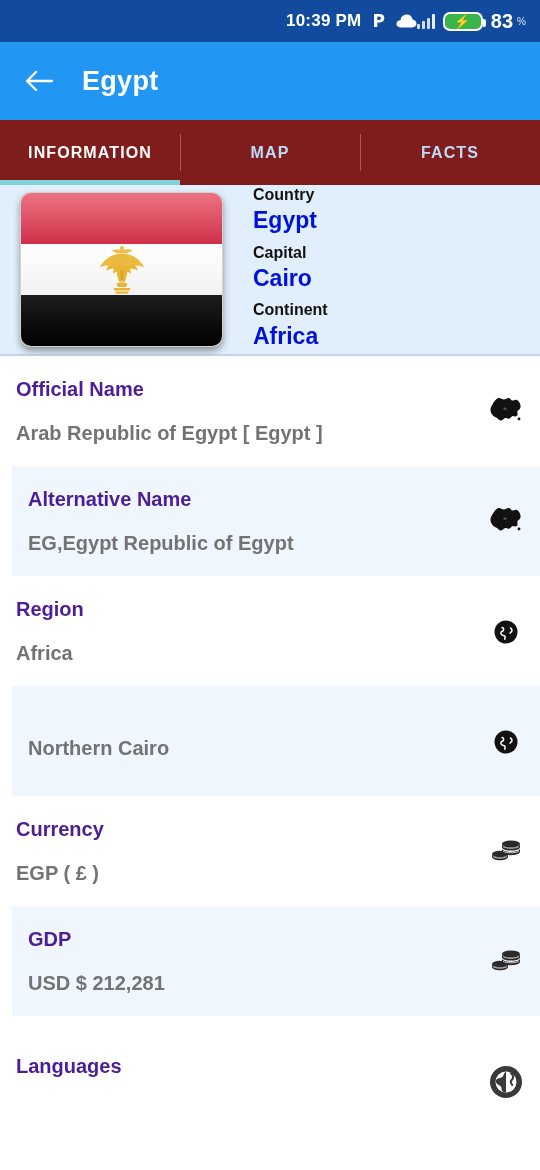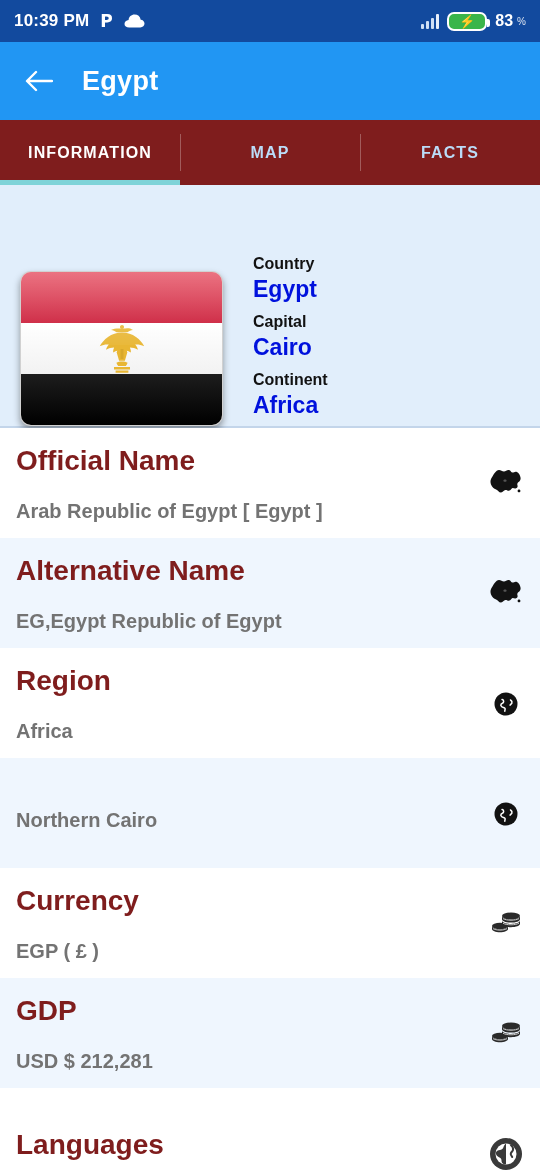--- a/index.html
+++ b/index.html
@@ -12,21 +12,21 @@
   }
 
   
   .statusbar{
     height:42px; width:100%;
     background:#124a9e;
     display:flex; align-items:center;
     padding:0 14px;
     color:#ffffff;
   }
-  .sb-left{ display:flex; align-items:center; gap:11px; flex:1; }
+  .sb-left{ display:flex; align-items:center; gap:11px; flex:1;justify-content:flex-end; }
   .sb-time{ font-size:17px; font-weight:bold; letter-spacing:0.2px; }
   .sb-right{ display:flex; align-items:center; gap:8px; }
   .icon-p{
     font-size:17px; font-weight:bold; font-family:"DejaVu Sans", sans-serif;
     line-height:1;
   }
   .icon-cloud{ display:inline-block; width:21px; height:14px; position:relative; }
   .icon-cloud svg{ display:block; }
   .signal{ display:flex; align-items:flex-end; gap:2px; height:15px; }
   .signal i{ display:block; width:3px; background:#cfe0f5; border-radius:1px; }
@@ -36,21 +36,21 @@
   .signal i:nth-child(4){ height:15px; background:#e8f0fb; }
   .battery{
     width:40px; height:19px; border:2px solid #ffffff; border-radius:7px;
     position:relative; background:#3ab54a; display:flex; align-items:center; justify-content:center;
   }
   .battery:after{
     content:""; position:absolute; right:-5px; top:5px; width:3px; height:8px;
     background:#ffffff; border-radius:0 2px 2px 0;
   }
   .bolt{ color:#ffffff; font-size:13px; line-height:1; }
-  .sb-batt-text{ font-size:16px; font-weight:bold; }
+  .sb-batt-text{ font-size:20px; font-weight:bold; }
   .sb-pct{ font-size:10px; margin-left:-4px; opacity:.85; }
 
   
   .appbar{
     height:78px; background:#2196f3;
     display:flex; align-items:center; padding:0 22px;
     color:#ffffff;
   }
   .back-arrow{
     width:34px; height:34px; display:flex; align-items:center; justify-content:center;
@@ -72,22 +72,22 @@
     content:""; position:absolute; left:0; top:14px; bottom:14px;
     width:1px; background:rgba(255,255,255,.28);
   }
   .tab-indicator{
     position:absolute; bottom:0; left:0; width:180px; height:5px;
     background:#7fd3d8;
   }
 
   
   .headcard{
-    background:#e1eefb; height:243px;
-    display:flex; align-items:flex-end; padding:0 20px;
+    background:#e1eefb; height:171px;
+    display:flex; align-items:center; padding:0 20px;
     border-bottom:2px solid #c3d5ea;
   }
   .flag{
     width:203px; height:155px; border-radius:11px; overflow:hidden;
     position:relative; flex:0 0 auto;
     box-shadow:0 4px 7px rgba(0,0,0,.38);
     border:1px solid rgba(0,0,0,.18);
     background:#fff;
   }
   .flag .stripe{ width:100%; height:33.34%; }
@@ -106,28 +106,28 @@
   .headinfo{ margin-left:30px; display:flex; flex-direction:column; justify-content:center; }
   .hi-label{ font-size:16px; font-weight:bold; color:#121212; line-height:1.45; }
   .hi-value{ font-size:23px; font-weight:bold; color:#0011dd; line-height:1.25; margin-bottom:6px; }
 
   
   .list{ }
   .row{
     height:110px; position:relative; display:flex; flex-direction:column;
     justify-content:center; padding:0 16px; background:#ffffff;
   }
-  .row.alt{ background:#eff6fe; }
-  .row-label{ font-size:28px; font-weight:bold; color:#7f1d1d; line-height:1.5; }
+  .row.alt{ background:#eff6fe;margin-left:12px; }
+  .row-label{ font-size:20px; font-weight:bold; color:#4c1d95; line-height:1.5; }
   .row-value{ font-size:20px; font-weight:bold; color:#737373; line-height:1.5; margin-top:14px; }
   .row-icon{
     position:absolute; right:14px; top:50%; transform:translateY(-50%);
     width:40px; height:40px; display:flex; align-items:center; justify-content:center;
   }
-  .row.cut{ height:78px; justify-content:flex-end; padding-top:22px;padding-left:16px; }
+  .row.cut{ height:78px; justify-content:center; padding-top:22px;padding-left:16px; }
   .row.cut .row-icon{ top:auto; bottom:-8px; transform:none; }
 </style>
 </head>
 <body>
 
 <div class="statusbar">
   <div class="sb-left">
     <span class="sb-time">10:39 PM</span>
     <span class="icon-p">P</span>
     <span class="icon-cloud">

